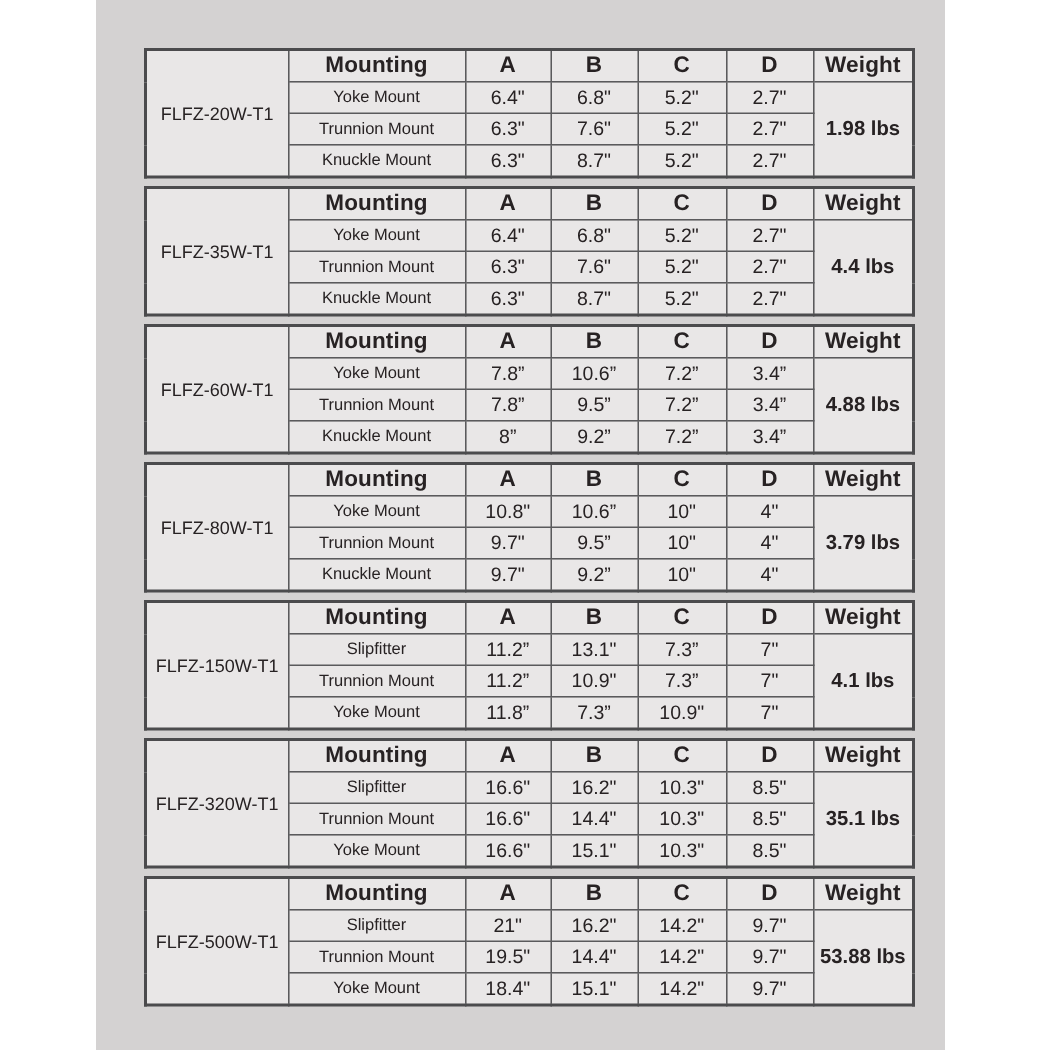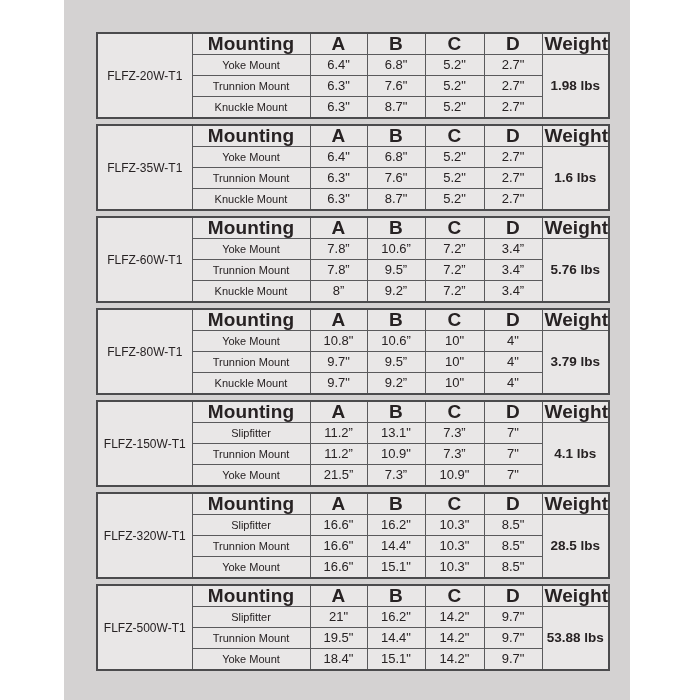--- a/index.html
+++ b/index.html
@@ -46,21 +46,21 @@
     padding: 0 2px;
     text-align: center;
     vertical-align: middle;
     color: #272223;
     font-size: 13px;
     white-space: nowrap;
     overflow: hidden;
   }
   table.sec td.h {
     font-weight: bold;
-    font-size: 19px;
+    font-size: 15px;
     letter-spacing: 0.1px;
   }
   table.sec td.model {
     font-size: 12px;
   }
   table.sec td.m {
     font-size: 11px;
   }
   table.sec td.wt {
     font-size: 13.5px;
@@ -138,21 +138,21 @@
         <td class="h">C</td>
         <td class="h">D</td>
         <td class="h">Weight</td>
       </tr>
       <tr>
         <td class="m">Yoke Mount</td>
         <td>6.4"</td>
         <td>6.8"</td>
         <td>5.2"</td>
         <td>2.7"</td>
-        <td class="wt" rowspan="3">1.6 lbs</td>
+        <td class="wt" rowspan="3">4.4 lbs</td>
       </tr>
       <tr>
         <td class="m">Trunnion Mount</td>
         <td>6.3"</td>
         <td>7.6"</td>
         <td>5.2"</td>
         <td>2.7"</td>
       </tr>
       <tr>
         <td class="m">Knuckle Mount</td>
@@ -183,21 +183,21 @@
         <td class="h">C</td>
         <td class="h">D</td>
         <td class="h">Weight</td>
       </tr>
       <tr>
         <td class="m">Yoke Mount</td>
         <td>7.8”</td>
         <td>10.6”</td>
         <td>7.2”</td>
         <td>3.4”</td>
-        <td class="wt" rowspan="3">5.76 lbs</td>
+        <td class="wt" rowspan="3">4.88 lbs</td>
       </tr>
       <tr>
         <td class="m">Trunnion Mount</td>
         <td>7.8”</td>
         <td>9.5”</td>
         <td>7.2”</td>
         <td>3.4”</td>
       </tr>
       <tr>
         <td class="m">Knuckle Mount</td>
@@ -284,21 +284,21 @@
       </tr>
       <tr>
         <td class="m">Trunnion Mount</td>
         <td>11.2”</td>
         <td>10.9"</td>
         <td>7.3”</td>
         <td>7"</td>
       </tr>
       <tr>
         <td class="m">Yoke Mount</td>
-        <td>21.5”</td>
+        <td>11.8”</td>
         <td>7.3”</td>
         <td>10.9"</td>
         <td>7"</td>
       </tr>
       </tbody>
     </table>
 
     <table class="sec">
       <colgroup>
           <col style="width:95px">
@@ -318,21 +318,21 @@
         <td class="h">C</td>
         <td class="h">D</td>
         <td class="h">Weight</td>
       </tr>
       <tr>
         <td class="m">Slipfitter</td>
         <td>16.6"</td>
         <td>16.2"</td>
         <td>10.3"</td>
         <td>8.5"</td>
-        <td class="wt" rowspan="3">28.5 lbs</td>
+        <td class="wt" rowspan="3">35.1 lbs</td>
       </tr>
       <tr>
         <td class="m">Trunnion Mount</td>
         <td>16.6"</td>
         <td>14.4"</td>
         <td>10.3"</td>
         <td>8.5"</td>
       </tr>
       <tr>
         <td class="m">Yoke Mount</td>

